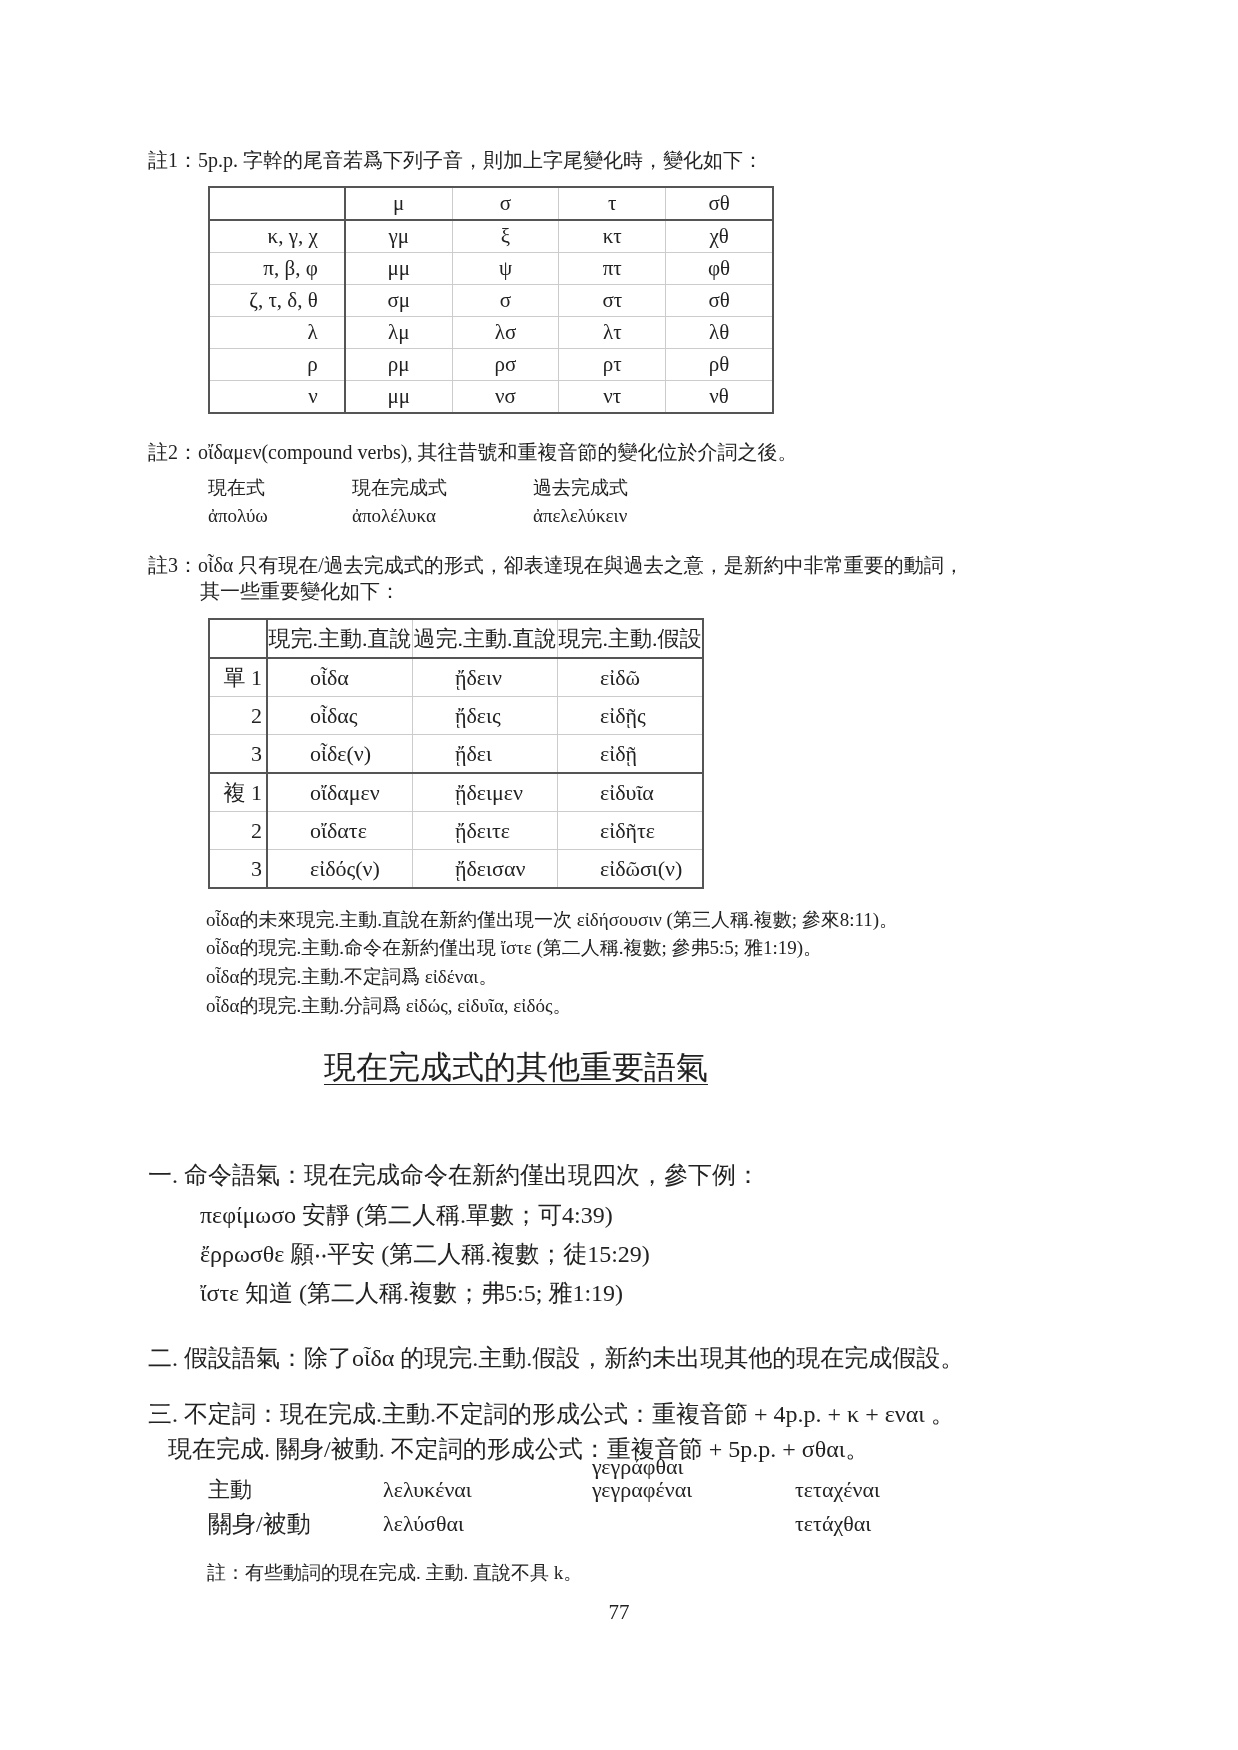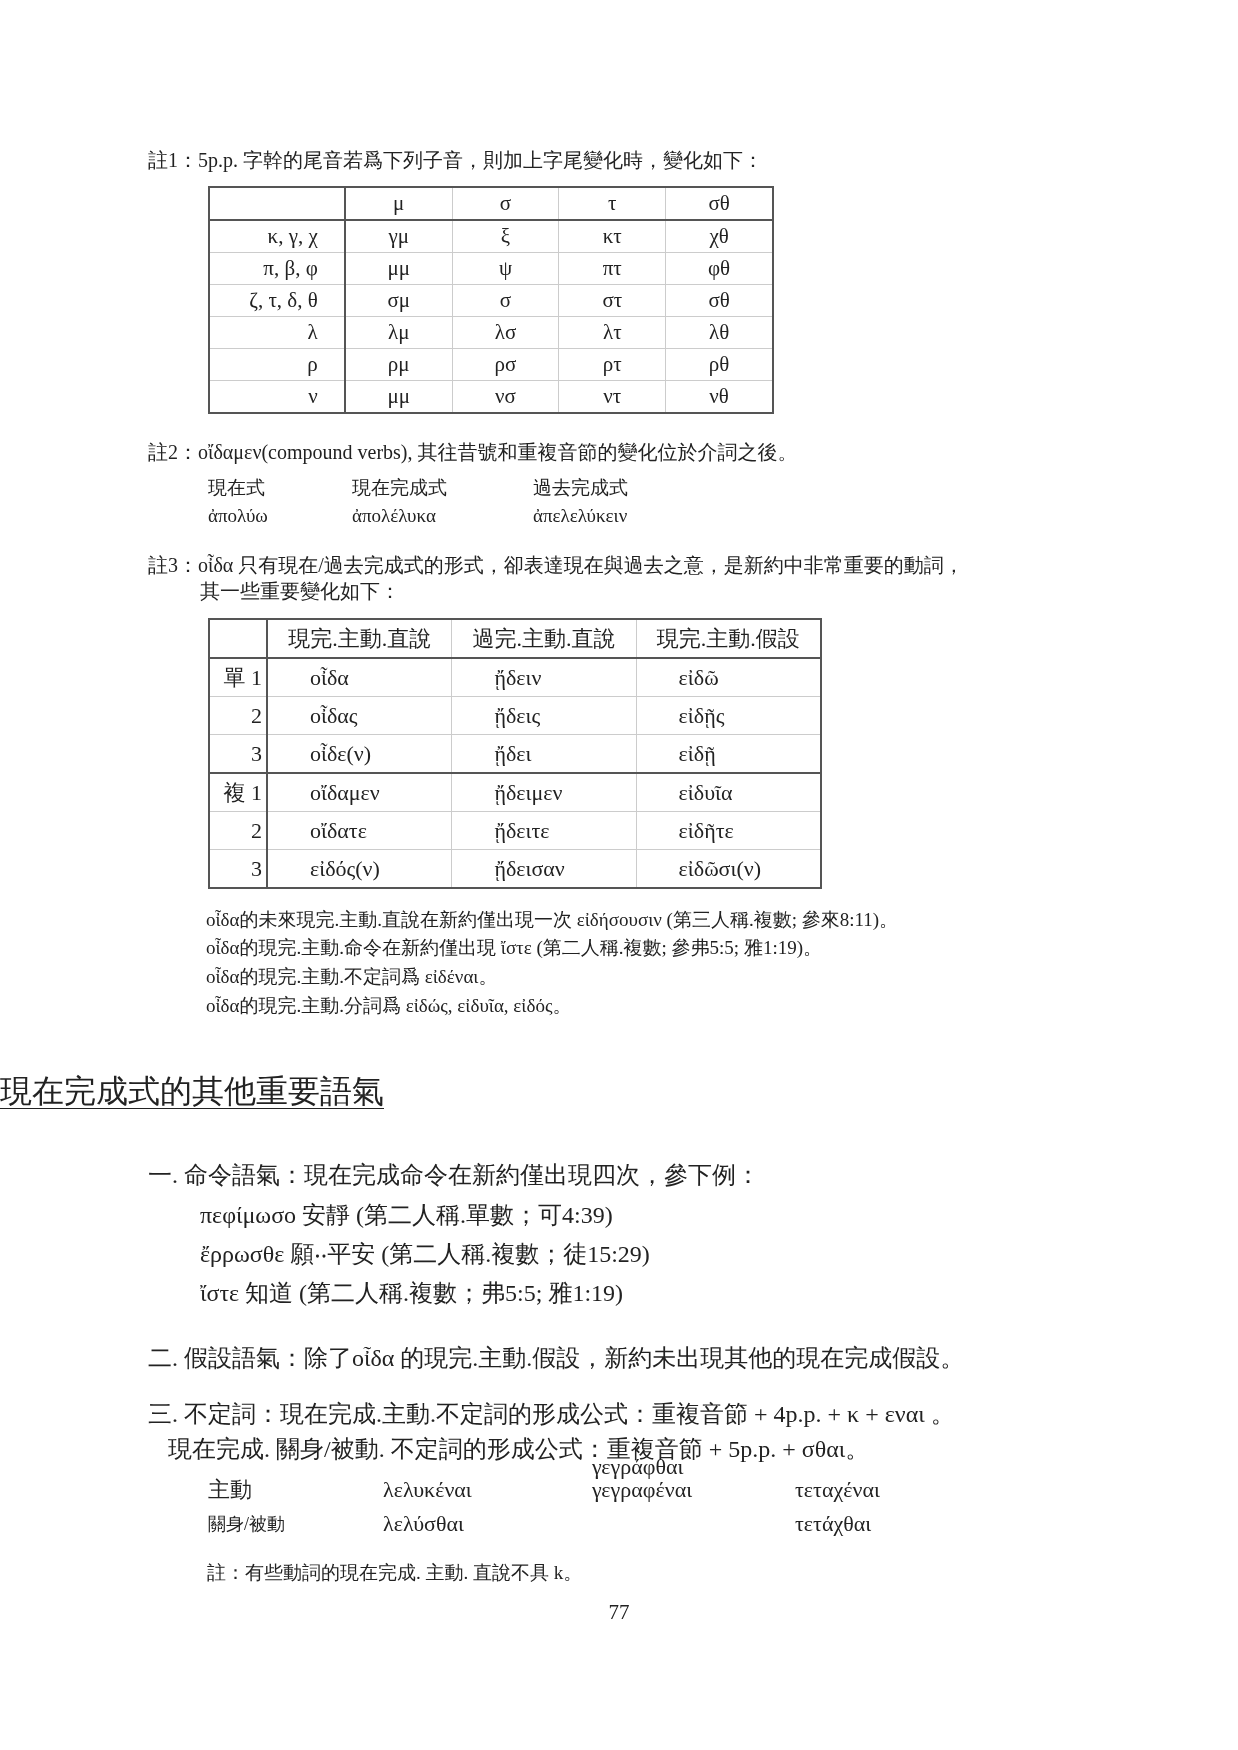--- a/index.html
+++ b/index.html
@@ -6,21 +6,21 @@
   body { width:1238px; height:1750px; position:relative; font-family:"Liberation Serif","DejaVu Serif",serif; color:#222; overflow:hidden; }
   .abs { position:absolute; }
   .note { font-size:20px; line-height:24px; white-space:nowrap; }
   
   .t1 { position:absolute; left:208px; top:186px; width:566px; border-collapse:collapse; font-size:21px; border:2px solid #555; }
   .t1 td { border:1px solid #ccc; height:31px; padding:0; text-align:center; }
   .t1 tr:first-child td { border-bottom:2px solid #555; }
   .t1 td:first-child { border-right:2px solid #555; text-align:right; padding-right:26px; width:108px; }
   .t1 td.c { width:106px; }
   
-  .t2 { position:absolute; left:208px; top:618px; width:614px; border-collapse:collapse; font-size:22px; border:2px solid #555; }
+  .t2 { position:absolute; left:208px; top:618px; width:496px; border-collapse:collapse; font-size:22px; border:2px solid #555; }
   .t2 td { border:1px solid #ccc; height:37px; padding:0; }
   .t2 td.h { text-align:center; border-bottom:2px solid #555; border-left:1px solid #555; }
   .t2 td.rl { width:52px; text-align:right; padding-right:4px; border-right:2px solid #555; }
   .t2 td.g { padding-left:42px; border-left:1px solid #555; }
   .t2 tr.grp td { border-bottom:2px solid #555; }
   .sub { font-size:19px; line-height:27px; white-space:nowrap; }
   .title { font-size:32px; text-decoration:underline; text-underline-offset:6px; text-decoration-thickness:1px; }
   .big { font-size:24px; line-height:30px; white-space:nowrap; }
   .pg { font-size:21px; }
 </style>
@@ -139,36 +139,36 @@
     <td class="g">εἰδῶσι(ν)</td>
   </tr>
 </tbody>
   </table>
 
 <div class="abs sub" style="left:206px;top:906px;">οἶδα的未來現完.主動.直說在新約僅出現一次 εἰδήσουσιν (第三人稱.複數; 參來8:11)。</div>
 <div class="abs sub" style="left:206px;top:934px;">οἶδα的現完.主動.命令在新約僅出現 ἴστε (第二人稱.複數; 參弗5:5; 雅1:19)。</div>
 <div class="abs sub" style="left:206px;top:963px;">οἶδα的現完.主動.不定詞爲 εἰδέναι。</div>
 <div class="abs sub" style="left:206px;top:992px;">οἶδα的現完.主動.分詞爲 εἰδώς, εἰδυῖα, εἰδός。</div>
 
-<div class="abs title" style="left:0;width:1032px;text-align:left;top:1070px;">現在完成式的其他重要語氣</div>
+<div class="abs title" style="left:0;width:1032px;text-align:center;top:1046px;">現在完成式的其他重要語氣</div>
 
 <div class="abs big" style="left:148px;top:1160px;">一.  命令語氣：現在完成命令在新約僅出現四次，參下例：</div>
 <div class="abs big" style="left:200px;top:1200px;">πεφίμωσο 安靜 (第二人稱.單數；可4:39)</div>
 <div class="abs big" style="left:200px;top:1239px;">ἔρρωσθε 願‧‧平安 (第二人稱.複數；徒15:29)</div>
 <div class="abs big" style="left:200px;top:1278px;">ἴστε 知道 (第二人稱.複數；弗5:5; 雅1:19)</div>
 
 <div class="abs big" style="left:148px;top:1343px;">二. 假設語氣：除了οἶδα 的現完.主動.假設，新約未出現其他的現在完成假設。</div>
 
 <div class="abs big" style="left:148px;top:1399px;">三. 不定詞：現在完成.主動.不定詞的形成公式：重複音節 + 4p.p. + κ + εναι 。</div>
 <div class="abs big" style="left:168px;top:1434px;">現在完成. 關身/被動. 不定詞的形成公式：重複音節 + 5p.p. + σθαι。</div>
 
 <div class="abs big" style="left:208px;top:1475px;font-size:22px;">主動</div>
 <div class="abs big" style="left:383px;top:1475px;font-size:22px;">λελυκέναι</div>
 <div class="abs big" style="left:592px;top:1475px;font-size:22px;">γεγραφέναι</div>
 <div class="abs big" style="left:795px;top:1475px;font-size:22px;">τεταχέναι</div>
-<div class="abs big" style="left:208px;top:1509px;font-size:18px;">關身/被動</div>
+<div class="abs big" style="left:208px;top:1509px;font-size:24px;">關身/被動</div>
 <div class="abs big" style="left:383px;top:1509px;font-size:22px;">λελύσθαι</div>
 <div class="abs big" style="left:592px;top:1452px;font-size:22px;">γεγράφθαι</div>
 <div class="abs big" style="left:795px;top:1509px;font-size:22px;">τετάχθαι</div>
 
 <div class="abs sub" style="left:207px;top:1559px;">註：有些動詞的現在完成. 主動. 直說不具 k。</div>
 
 <div class="abs pg" style="left:0;width:1238px;text-align:center;top:1600px;">77</div>
 
 </body></html>

